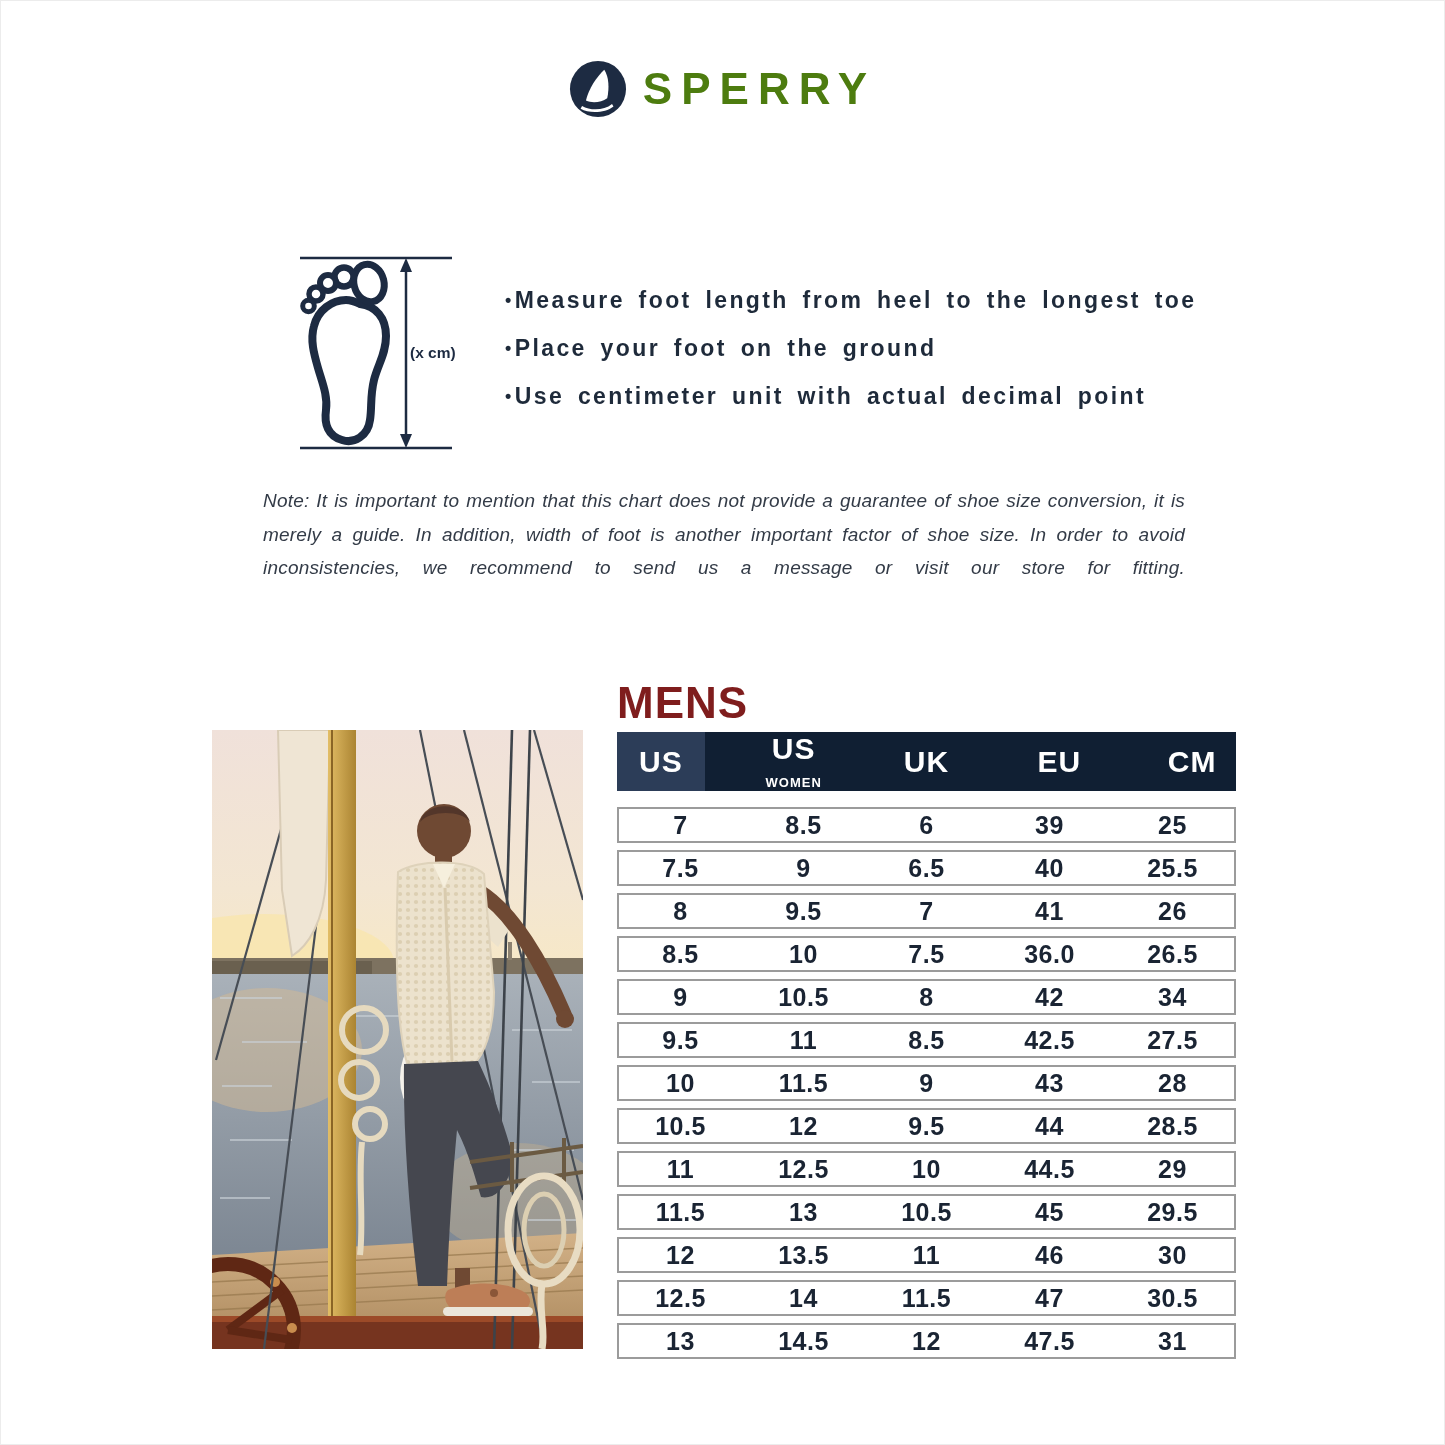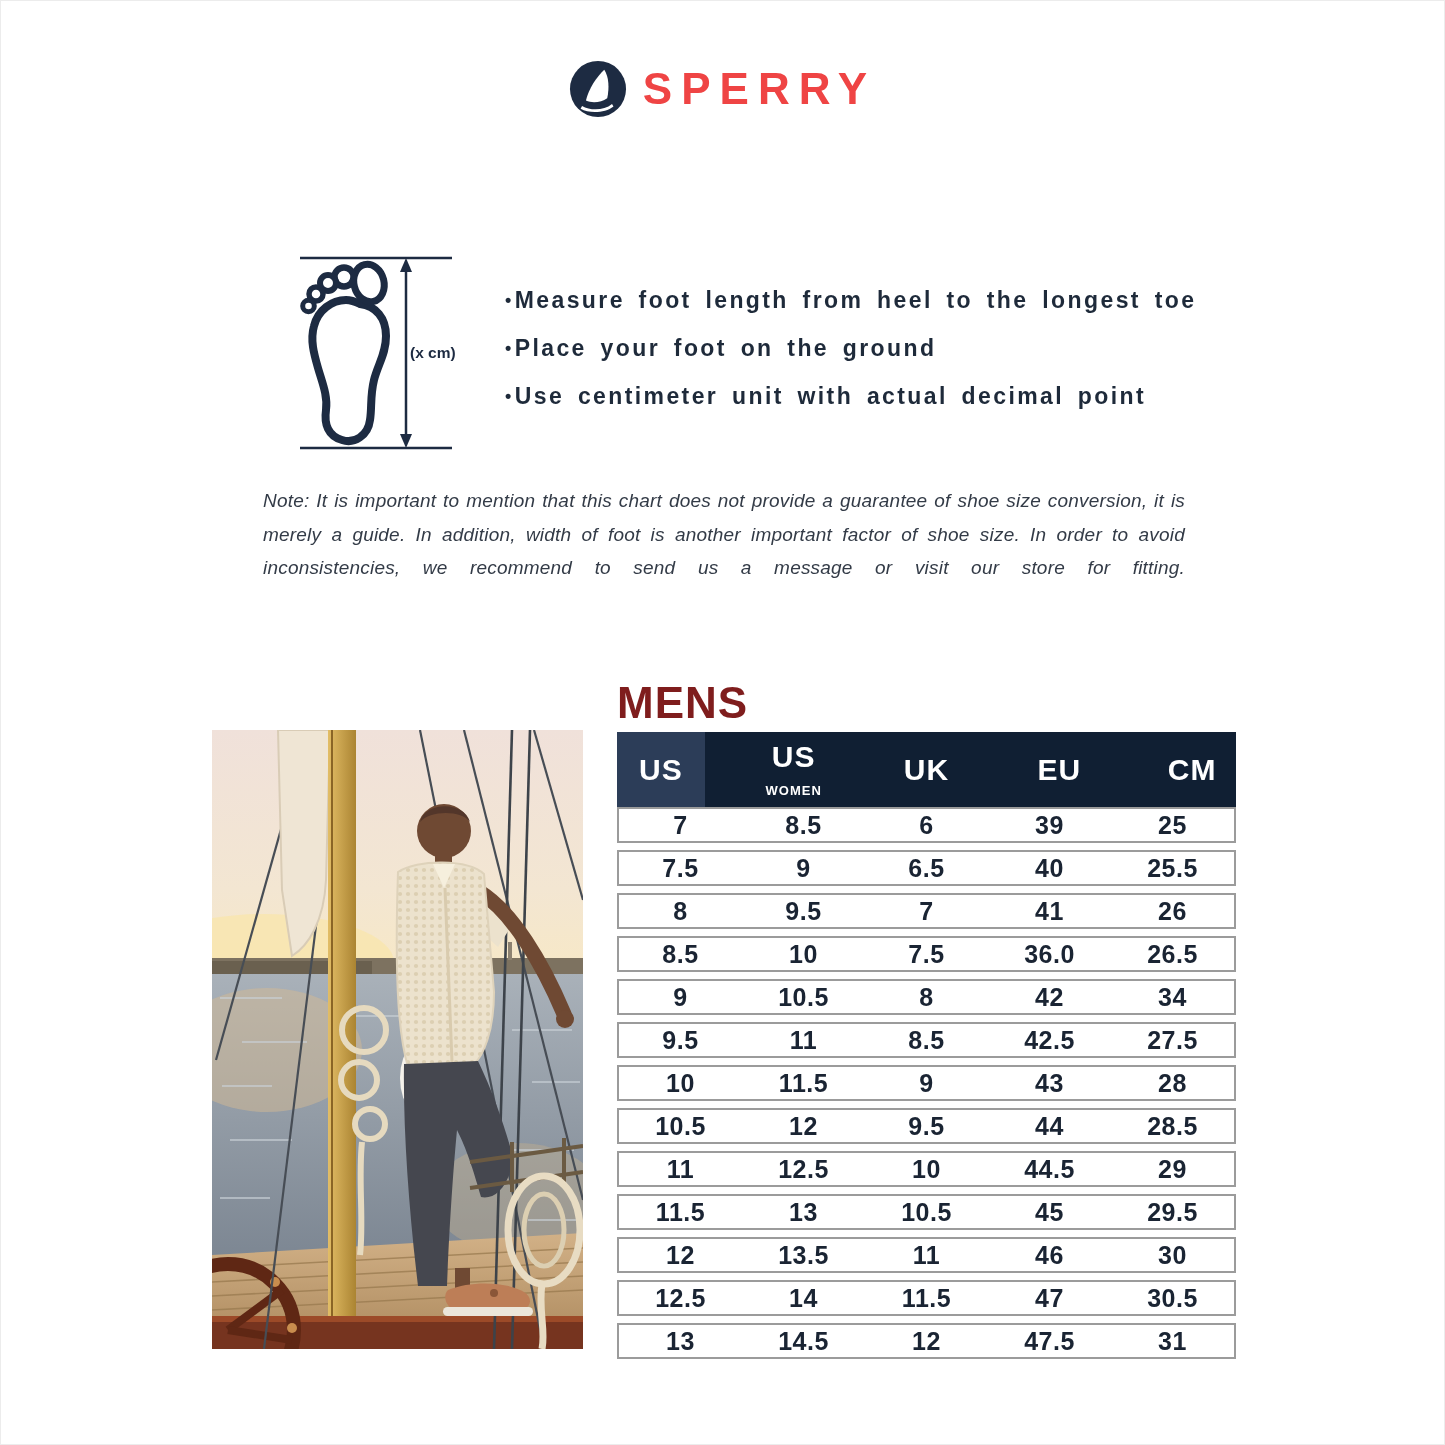--- a/index.html
+++ b/index.html
@@ -11,21 +11,21 @@
     box-shadow: inset 0 0 0 1px #ececec;
   }
 
   
   .logo-row {
     position:absolute; top:60px; left:0; width:100%;
     display:flex; align-items:center; justify-content:center; gap:16px;
   }
   .logo-circle { width:58px; height:58px; flex:0 0 auto; }
   .brand-word {
-    font-size:44px; font-weight:700; color:#ef4444;
+    font-size:44px; font-weight:700; color:#4d7c0f;
     letter-spacing:9px; line-height:1;
   }
 
   
   .page-title {
     position:absolute; top:184px; left:0; width:100%;
     text-align:center; font-size:28px; font-weight:700;
     letter-spacing:4px; color:#d9383c;
   }
 
@@ -56,21 +56,21 @@
     position:absolute; left:617px; top:681px;
     font-size:44px; font-weight:700; color:#7f1d1d; letter-spacing:1px; line-height:1;
   }
   .table-label {
     position:absolute; left:700px; top:696px; width:495px;
     text-align:center; font-size:23px; font-weight:700;
     color:#1d2b42; letter-spacing:1.2px;
   }
 
   .size-table-header {
-    position:absolute; left:617px; top:732px; width:619px; height:75px;
+    position:absolute; left:617px; top:732px; width:619px; height:59px;
     background:#101f33; display:flex;gap:45px;
   }
   .hcell {
     flex:1 1 0; display:flex; flex-direction:column;
     align-items:center; justify-content:center; color:#ffffff;
   }
   .hcell.hl { background:#2c3d58; }
   .hmain { font-size:30px; font-weight:700; letter-spacing:1px; line-height:1.05; }
   .hsub  { font-size:13px; font-weight:700; letter-spacing:1px; margin-top:11px;text-align:center; }
 

